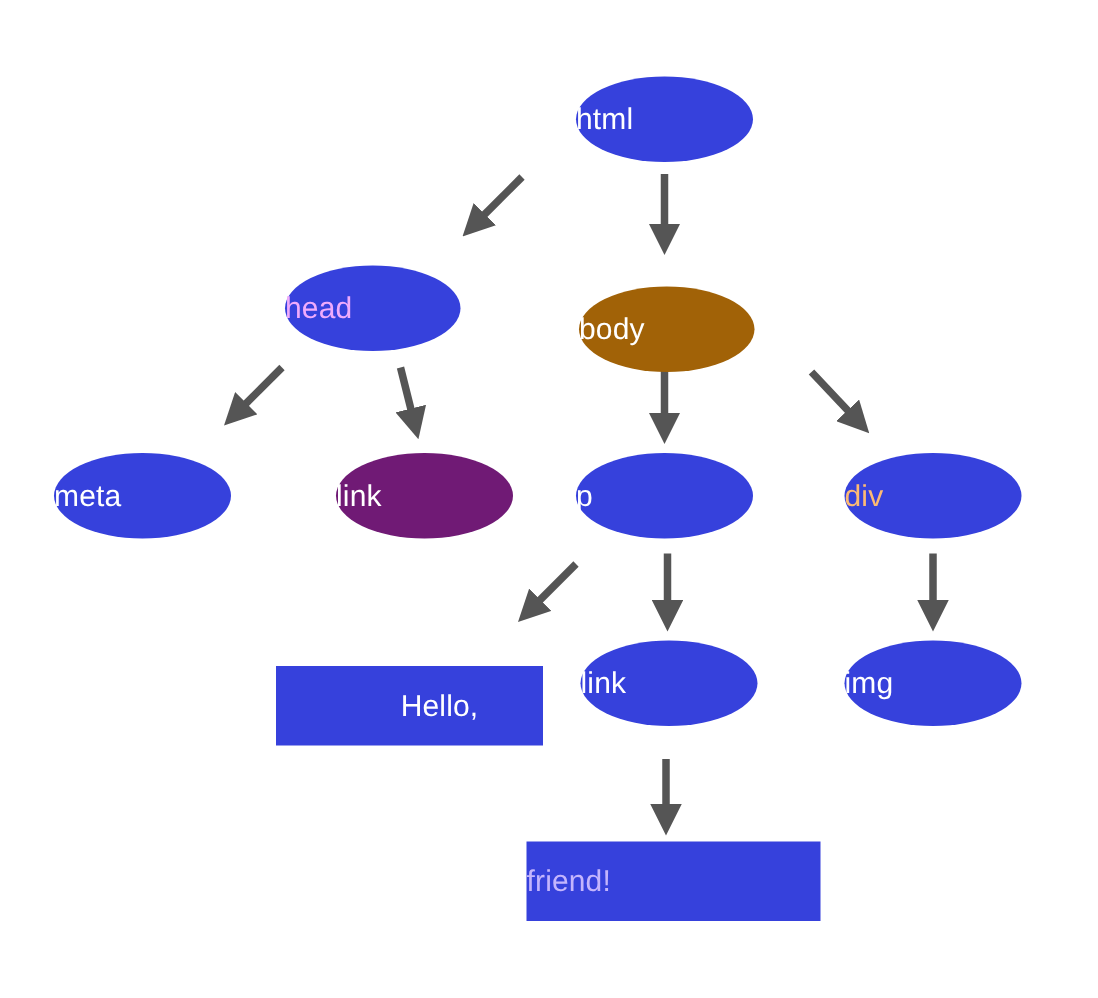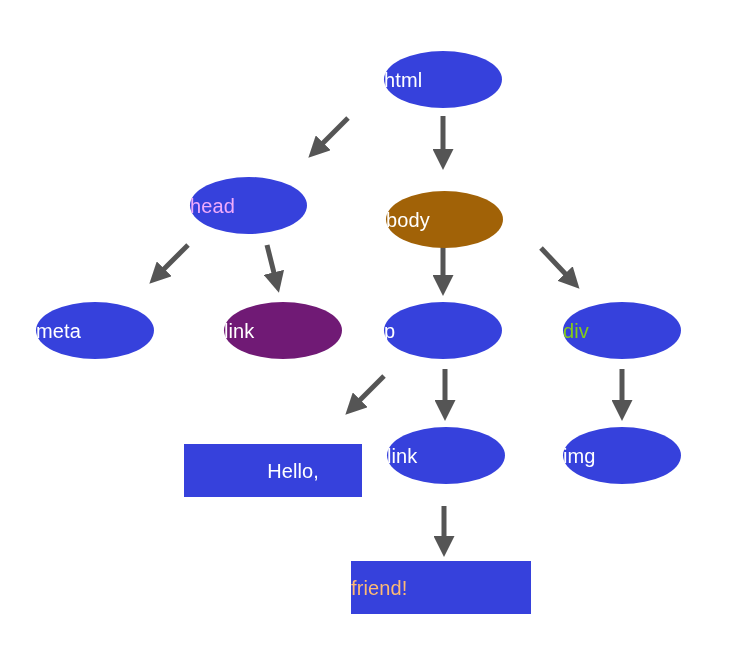--- a/index.html
+++ b/index.html
@@ -87,30 +87,30 @@
       </div>
       <div class="node ellipse" style="left: 36px; top: 302px; width: 118px; height: 57px; background: rgb(54, 65, 220); color: rgb(255, 255, 255);">
         <span class="node-label">meta</span>
       </div>
       <div class="node ellipse" style="left: 224px; top: 302px; width: 118px; height: 57px; background: #701a75; color: rgb(255, 255, 255);">
         <span class="node-label">link</span>
       </div>
       <div class="node ellipse" style="left: 384px; top: 302px; width: 118px; height: 57px; background: rgb(54, 65, 220); color: rgb(255, 255, 255);">
         <span class="node-label">p</span>
       </div>
-      <div class="node ellipse" style="left: 563px; top: 302px; width: 118px; height: 57px; background: rgb(54, 65, 220); color: #84cc16;">
+      <div class="node ellipse" style="left: 563px; top: 302px; width: 118px; height: 57px; background: rgb(54, 65, 220); color: #fdba74;">
         <span class="node-label">div</span>
       </div>
       <div class="node rect" style="left: 184px; top: 429px; width: 178px; height: 53px; background: rgb(54, 65, 220); color: rgb(255, 255, 255); justify-content: center; padding-left: 40px; margin-top: 15px;">
         <span class="node-label">Hello,</span>
       </div>
       <div class="node ellipse" style="left: 387px; top: 427px; width: 118px; height: 57px; background: rgb(54, 65, 220); color: rgb(255, 255, 255);">
         <span class="node-label">link</span>
       </div>
       <div class="node ellipse" style="left: 563px; top: 427px; width: 118px; height: 57px; background: rgb(54, 65, 220); color: rgb(255, 255, 255);">
         <span class="node-label">img</span>
       </div>
-      <div class="node rect" style="left: 351px; top: 561px; width: 180px; height: 53px; background: rgb(54, 65, 220); color: #fdba74;">
+      <div class="node rect" style="left: 351px; top: 561px; width: 196px; height: 53px; background: rgb(54, 65, 220); color: #c4b5fd;">
         <span class="node-label">friend!</span>
       </div>
     </div>
 
 </div>
 
 </body></html>

